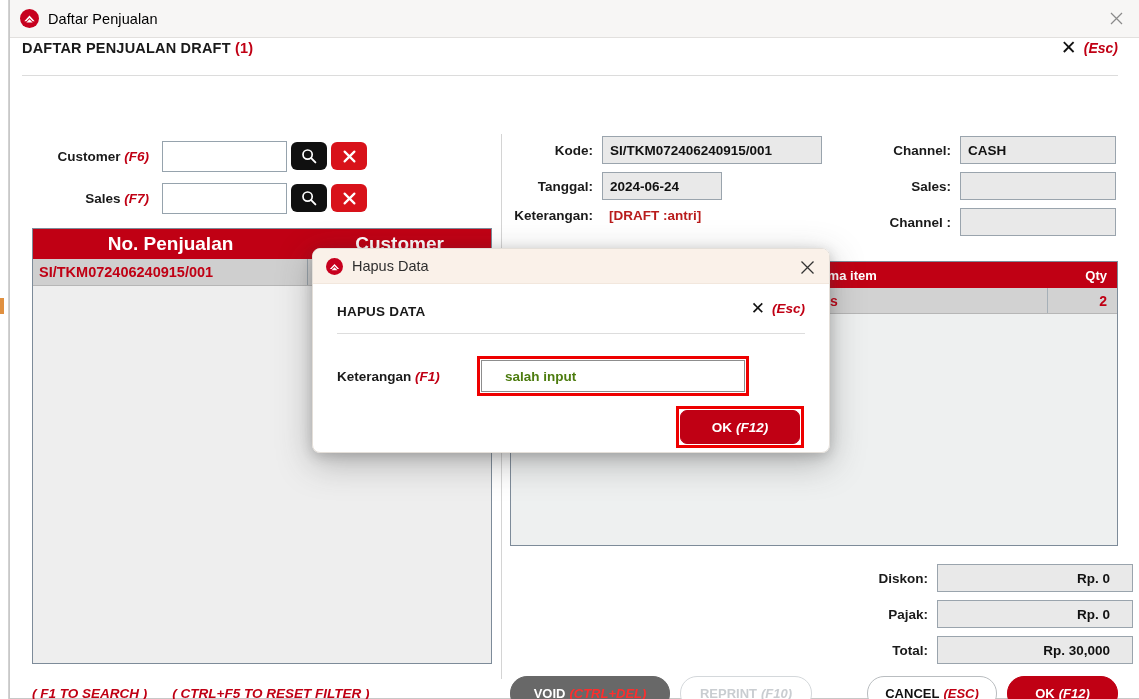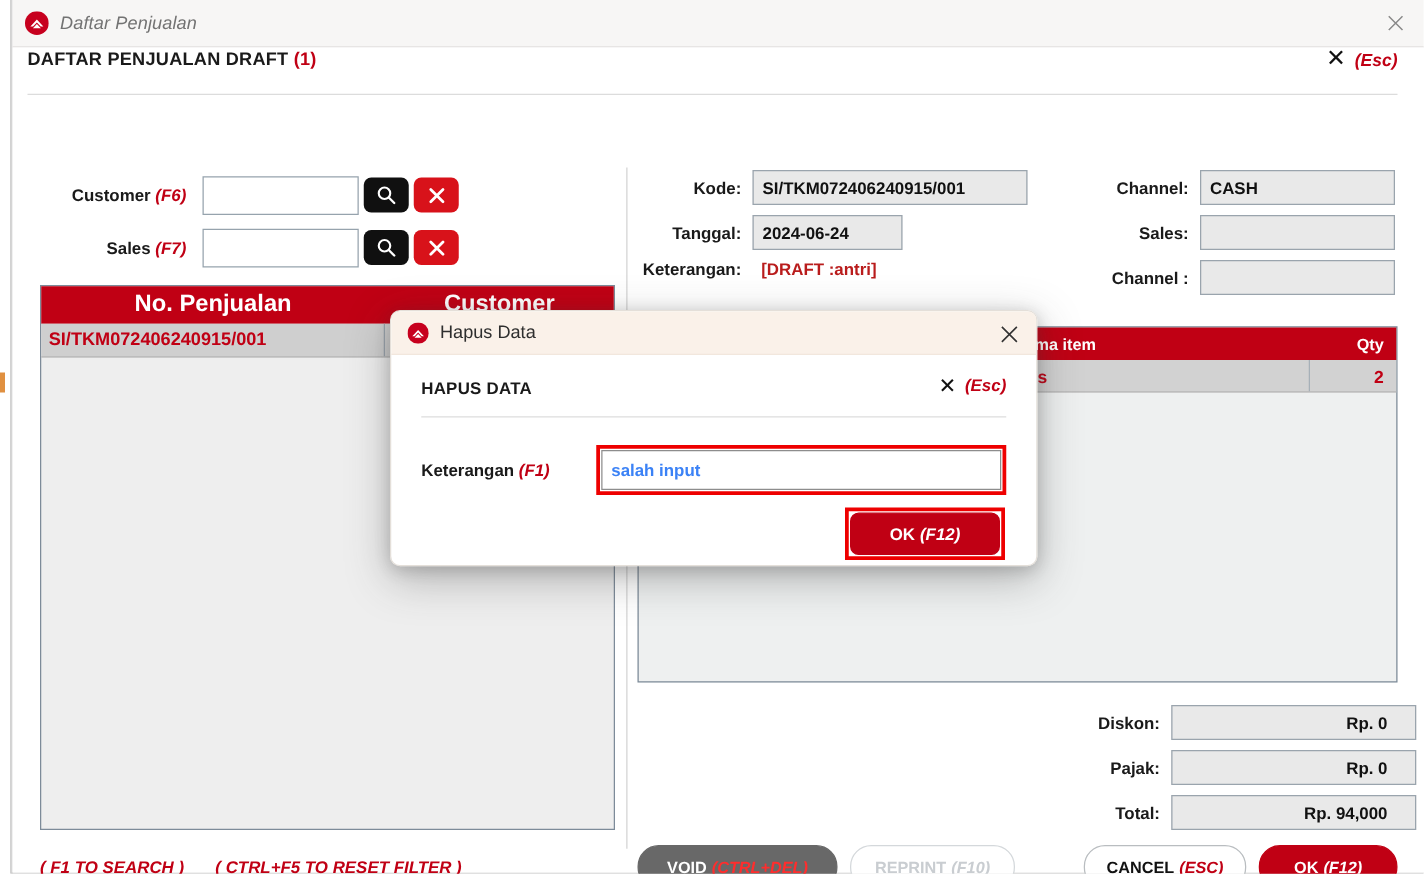--- a/index.html
+++ b/index.html
@@ -51,23 +51,22 @@
     display: flex; align-items: center;
   }
   .tb-icon {
     margin-left: 10px;
     width: 19px; height: 19px;
     display: flex; align-items: center; justify-content: center;
   }
   .tb-title {
     margin-left: 9px;
     font-size: 14.5px;
-    color: #737373;
+    color: #000000;
     letter-spacing: .1px;
-    font-style: italic;
   }
   .tb-close {
     position: absolute; right: 0; top: 0;
     width: 46px; height: 37px;
     display: flex; align-items: center; justify-content: center;
     cursor: pointer;
   }
   .tb-close svg { display: block; }
 
   
@@ -322,26 +321,26 @@
   .m-flabel i { color: #c00014; font-style: italic; }
 
   
   .anno {
     border: 3px solid #ee0000;
     padding: 1px;
     display: inline-block;
     background: #ffffff;
   }
   .m-input {
-    width: 320px; height: 32px;
+    width: 264px; height: 32px;
     border: 1px solid #8d8d8d;
     background: #ffffff;
     font-family: "Liberation Sans", sans-serif;
-    font-size: 13.5px; font-weight: bold; color: #3b82f6;
-    padding: 0 7px; outline: none;
+    font-size: 13.5px; font-weight: bold; color: #4d7c0f;
+    padding: 0 23px; outline: none;
   }
   .m-btn-row {
     display: flex; justify-content: flex-end;
     margin-top: 10px; padding-right: 1px;
   }
   .m-ok {
     width: 120px; height: 34px;
     background: #c00014; color: #ffffff;
     border: 1px solid #c00014; border-radius: 7px;
     font-family: "Liberation Sans", sans-serif;
@@ -501,21 +500,21 @@
           <div class="trow">
             <div class="tlabel">Diskon:</div>
             <div class="tfield">Rp. 0</div>
           </div>
           <div class="trow">
             <div class="tlabel">Pajak:</div>
             <div class="tfield">Rp. 0</div>
           </div>
           <div class="trow">
             <div class="tlabel">Total:</div>
-            <div class="tfield">Rp. 94,000</div>
+            <div class="tfield">Rp. 30,000</div>
           </div>
         </div>
 
         <div class="actions">
           <div class="abtn btn-void">
             <span>VOID</span>
             <i>(CTRL+DEL)</i>
           </div>
           <div class="abtn btn-reprint">
             <span>REPRINT</span>

